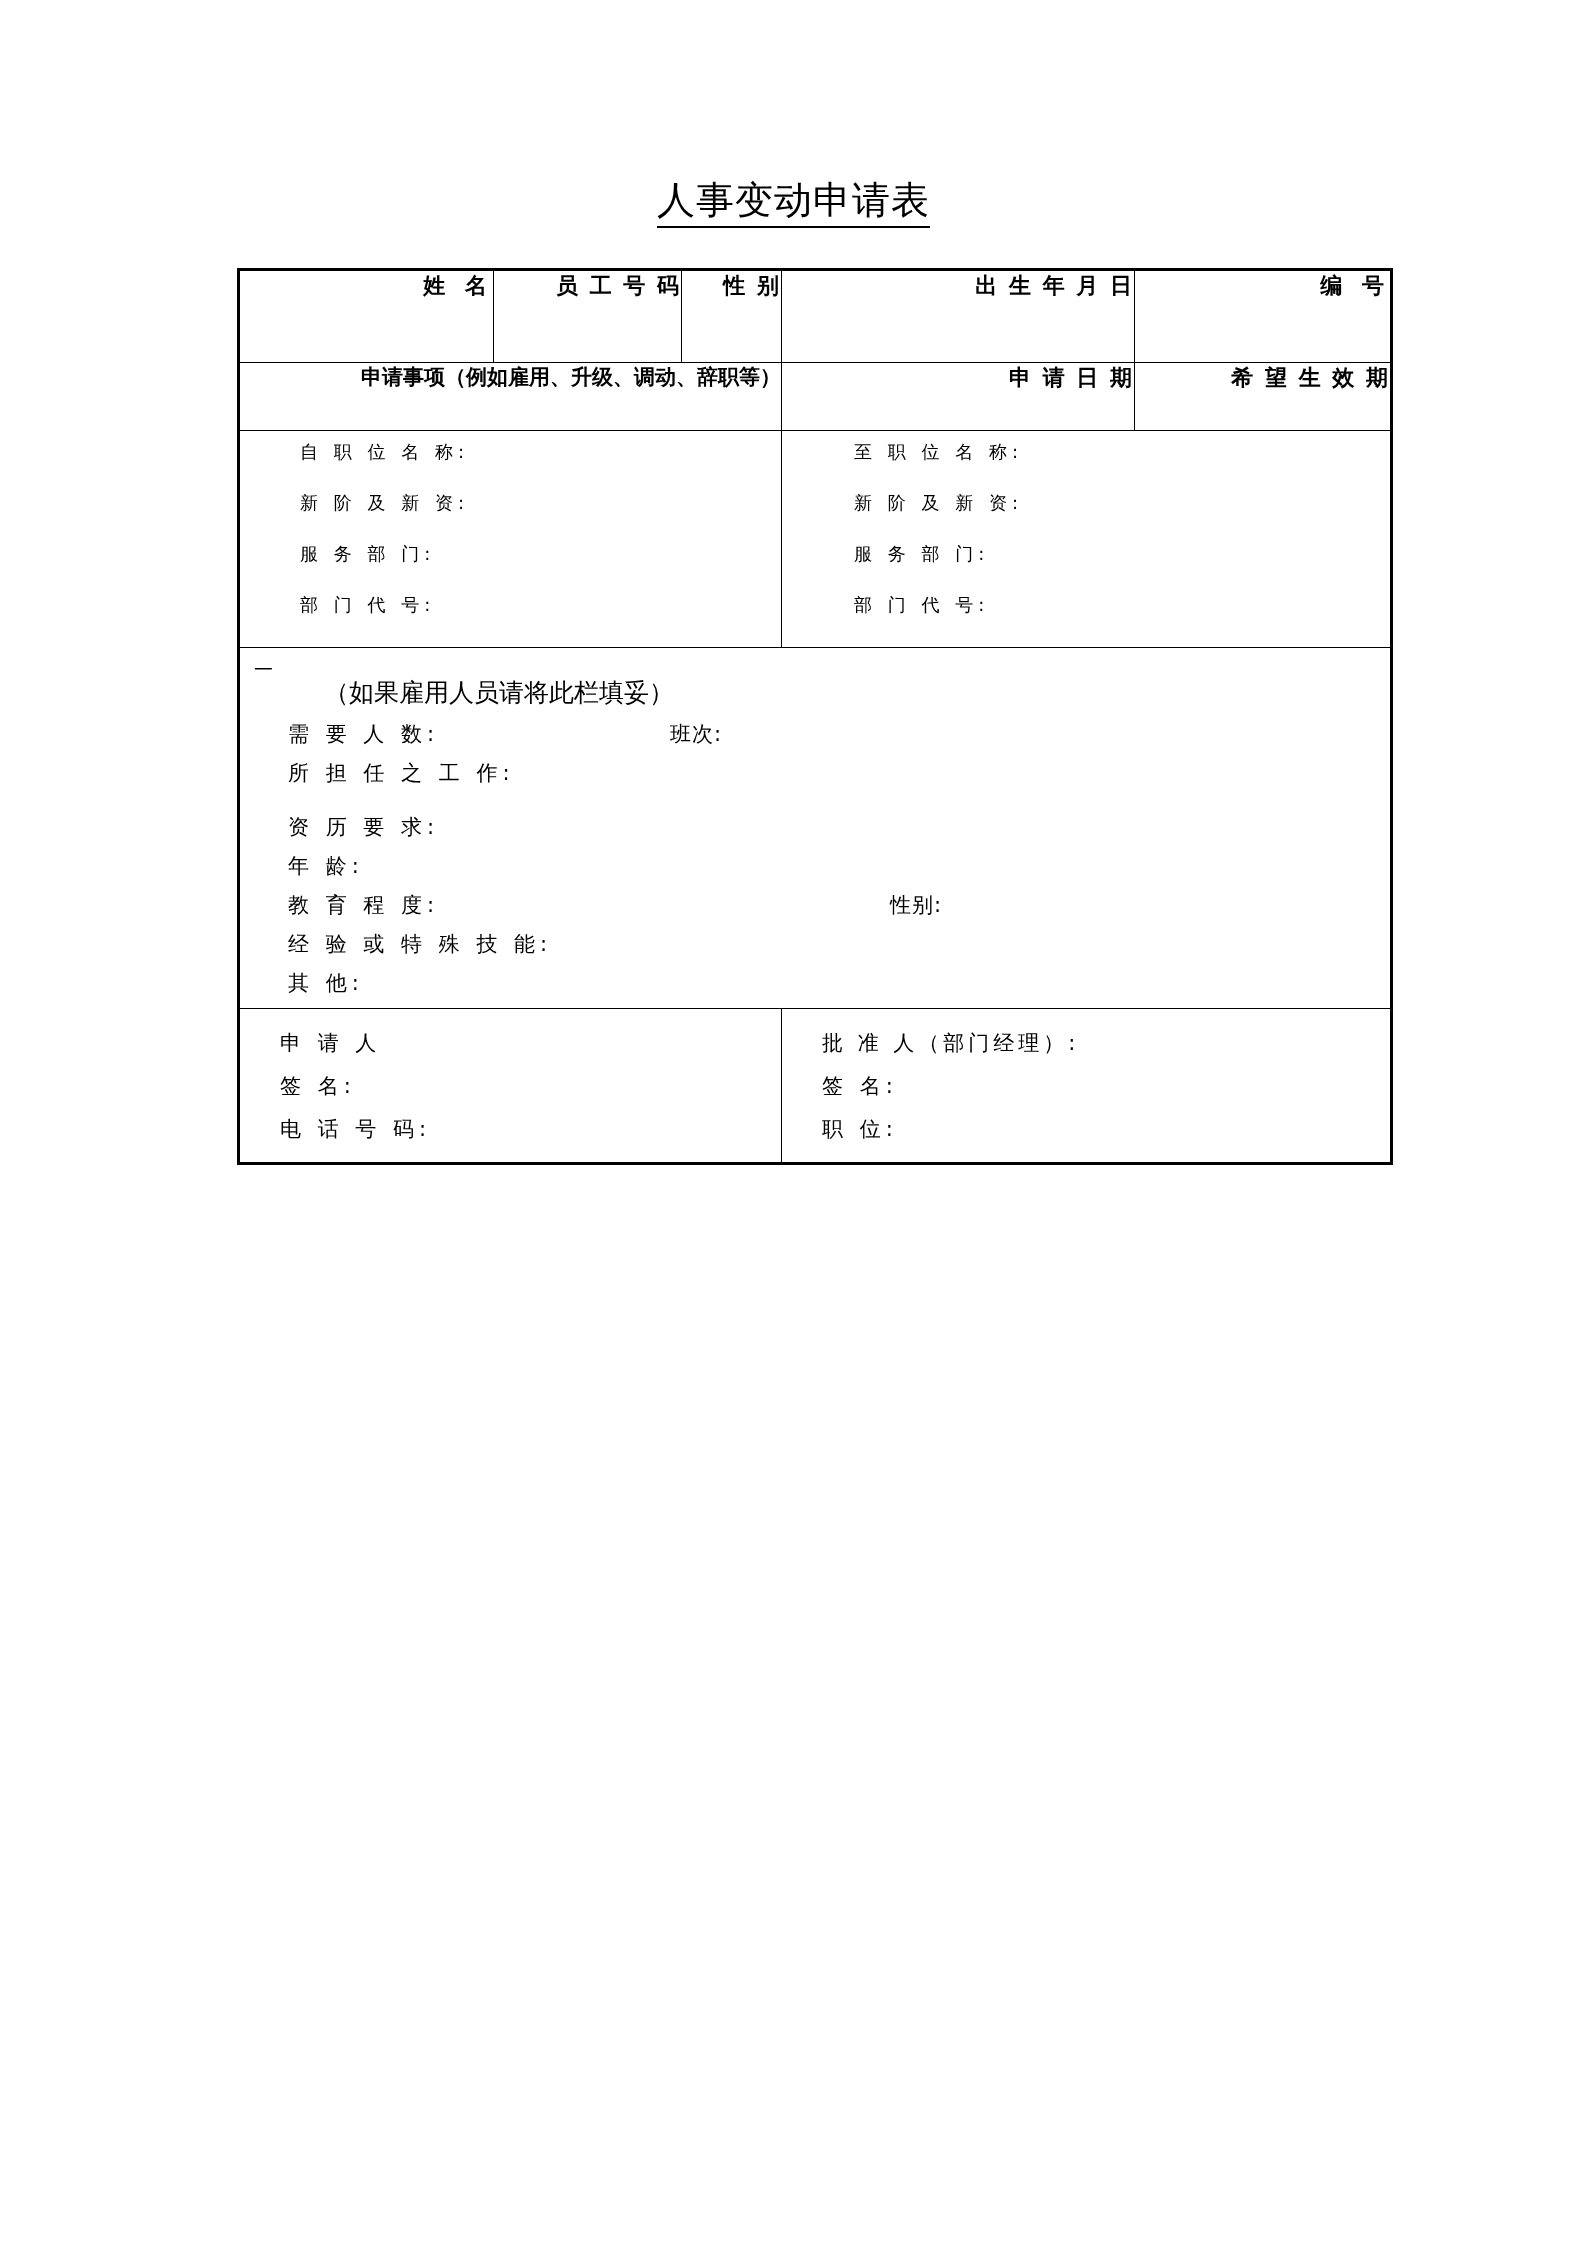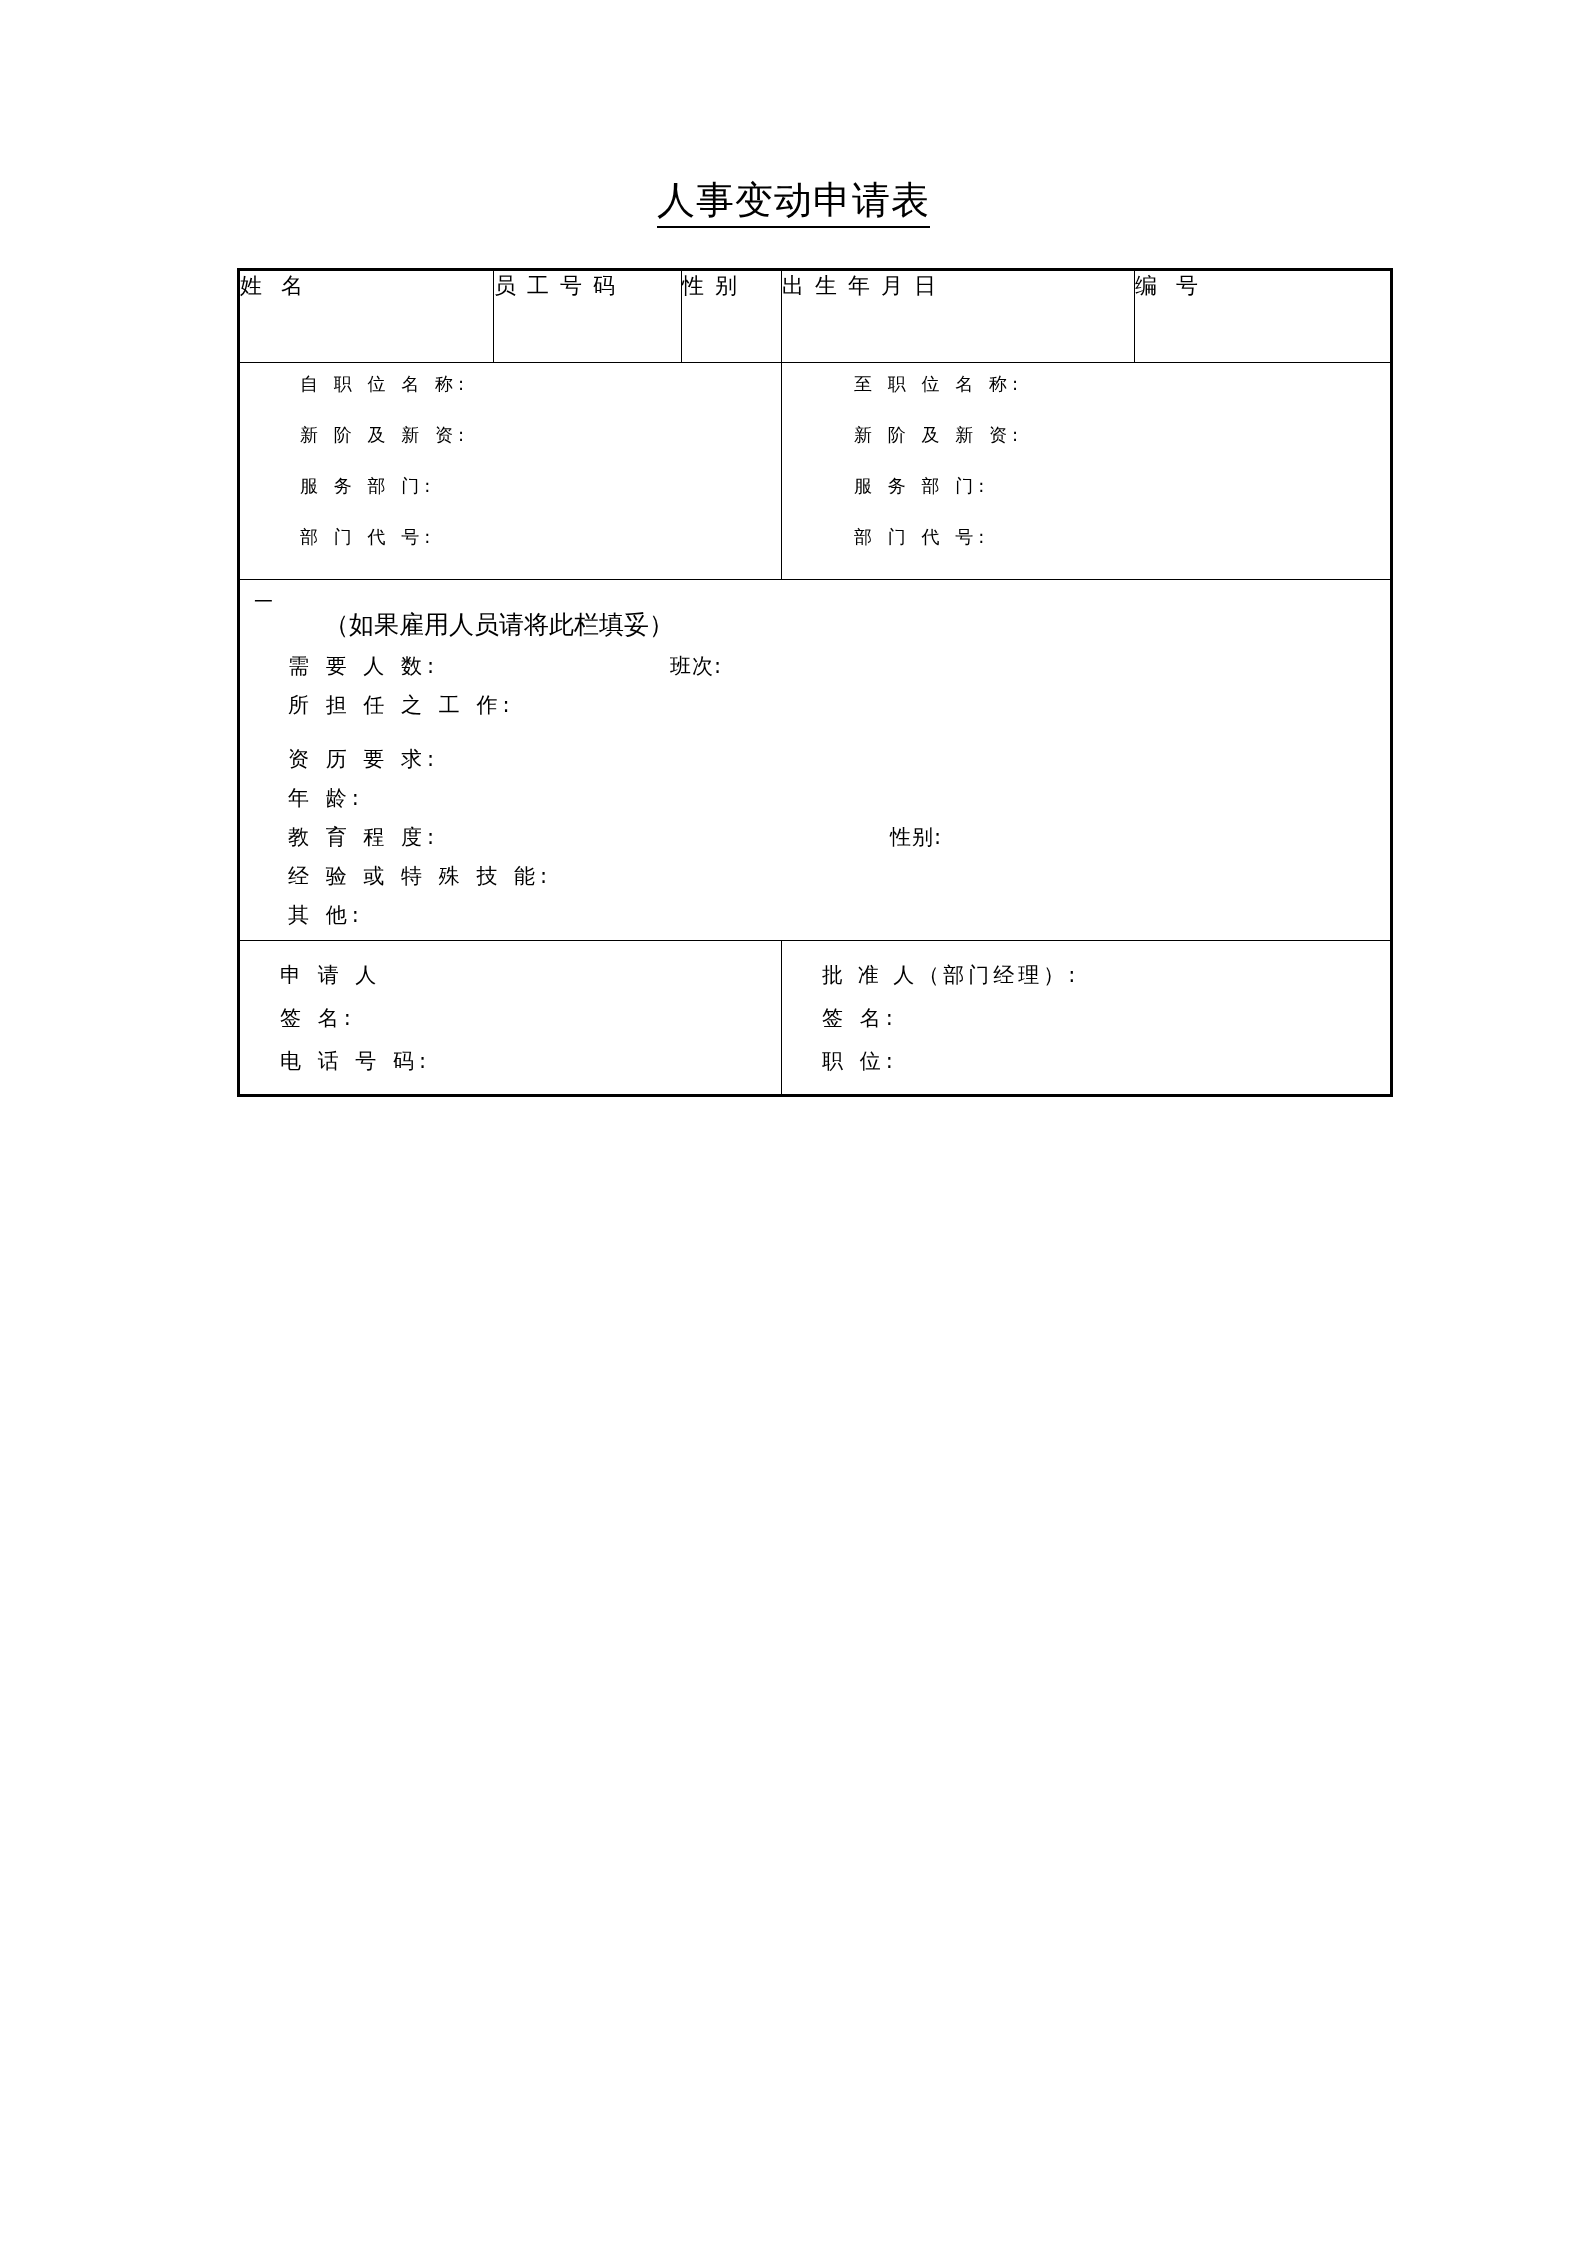--- a/index.html
+++ b/index.html
@@ -49,22 +49,23 @@
     border: 1px solid #000;
     padding: 0;
     vertical-align: top;
     position: relative;
   }
   .form-table {
     border: 3px solid #000;
   }
 
   .cell-center {
-    text-align: left;
+    text-align: right;
     vertical-align: middle;
+    font-weight: bold;
   }
 
   .hdr-text {
     font-size: 22px;
     letter-spacing: 6px;
     white-space: nowrap;
   }
   .hdr-text-tight {
     font-size: 22px;
     letter-spacing: 2px;
@@ -180,20 +181,31 @@
       <span class="hdr-text-tight">性 别</span>
     </td>
     <td class="cell-center">
       <span class="hdr-text-tight">出 生 年 月 日</span>
     </td>
     <td class="cell-center">
       <span class="hdr-text">编 号</span>
     </td>
   </tr>
 
+  <tr class="r2">
+    <td class="cell-center" colspan="3">
+      <span class="subject-text">申请事项（例如雇用、升级、调动、辞职等）</span>
+    </td>
+    <td class="cell-center">
+      <span class="hdr-text-tight">申 请 日 期</span>
+    </td>
+    <td class="cell-center">
+      <span class="hdr-text-tight">希 望 生 效 期</span>
+    </td>
+  </tr>
 
   <tr class="r3">
     <td colspan="3">
       <div class="field-block">
         <div class="field-line">自 职 位 名 称:</div>
         <div class="field-line">新 阶 及 新 资:</div>
         <div class="field-line">服 务 部 门:</div>
         <div class="field-line">部 门 代 号:</div>
       </div>
     </td>

